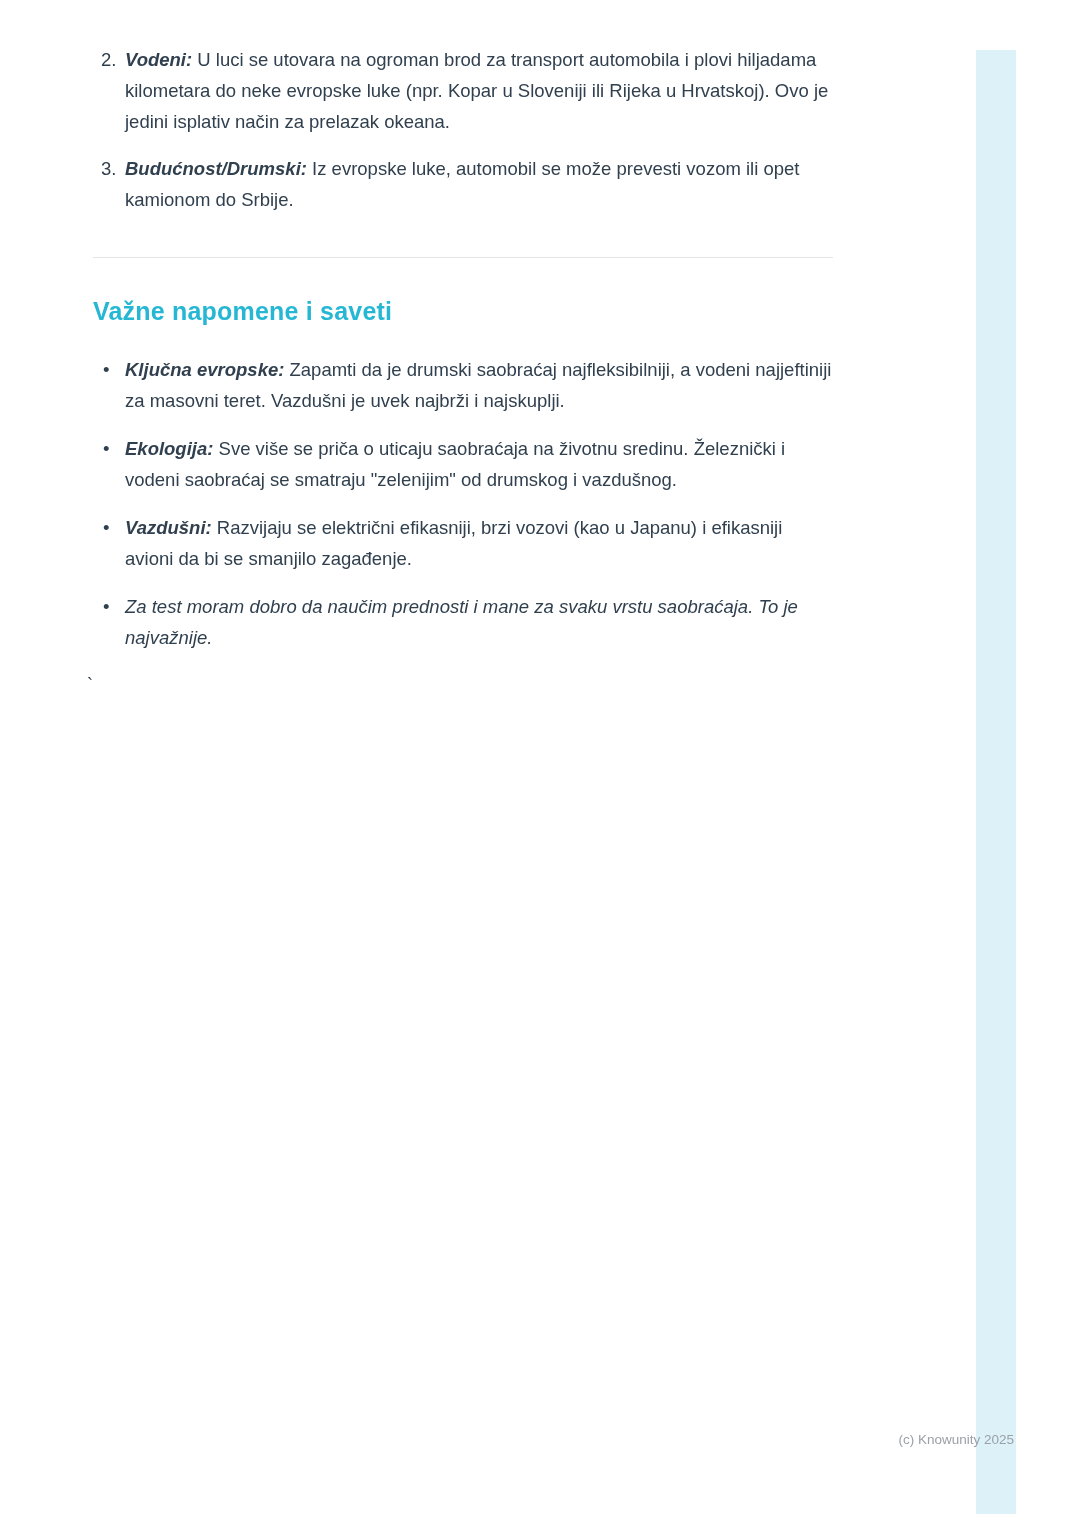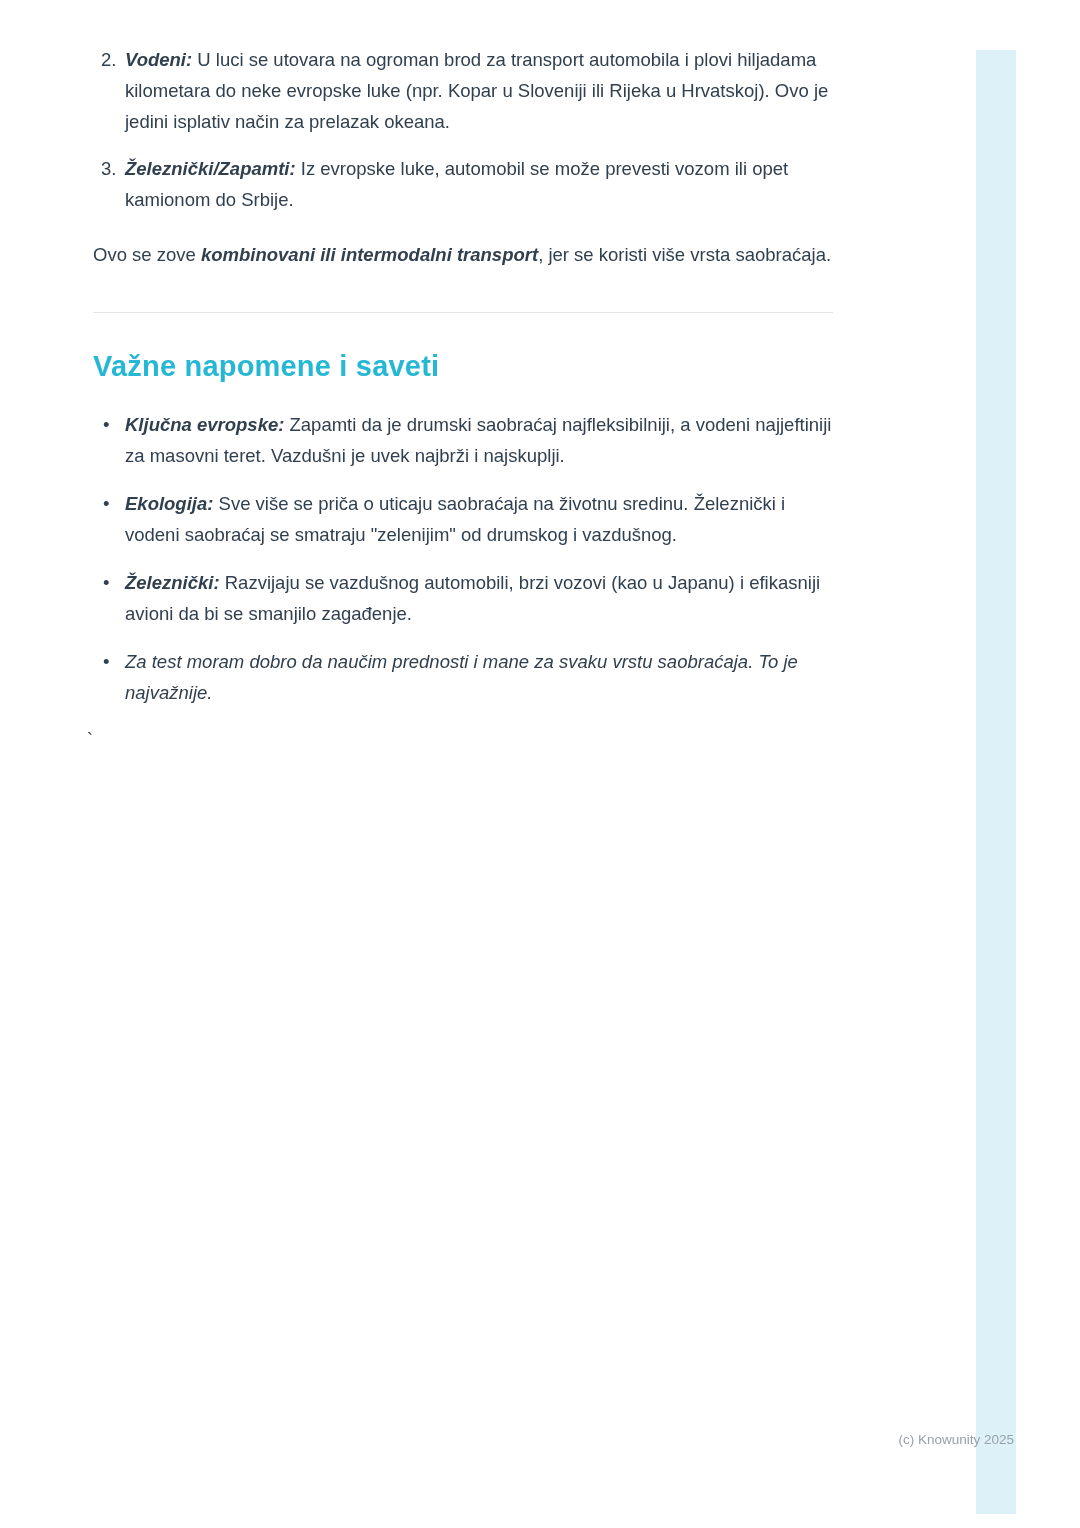--- a/index.html
+++ b/index.html
@@ -56,21 +56,21 @@
   }
 
   .divider {
     border: none;
     border-top: 1px solid #e4e4e4;
     margin: 42px 0 0 0;
   }
 
   h2.section-heading {
     color: #25b7d3;
-    font-size: 29px;
+    font-size: 25px;
     line-height: 34px;
     font-weight: bold;
     margin: 36px 0 0 0;
     letter-spacing: 0.2px;
   }
 
   ul.bullets {
     list-style: none;
     margin: 26px 0 0 0;
     padding: 0;
@@ -112,42 +112,41 @@
 
 <div class="content">
 
   <ol class="numlist">
     <li>
       <span class="marker">2.</span>
       <span class="li-body"><strong>Vodeni:</strong><span> U luci se utovara na ogroman brod za transport automobila i plovi hiljadama kilometara do neke evropske luke (npr. Kopar u Sloveniji ili Rijeka u Hrvatskoj). Ovo je jedini isplativ način za prelazak okeana.</span></span>
     </li>
     <li>
       <span class="marker">3.</span>
-      <span class="li-body"><strong>Železnički/Zapamti:</strong><span> Iz evropske luke, automobil se može prevesti vozom ili opet kamionom do Srbije.</span></span>
+      <span class="li-body"><strong>Budućnost/Drumski:</strong><span> Iz evropske luke, automobil se može prevesti vozom ili opet kamionom do Srbije.</span></span>
     </li>
   </ol>
 
-  <p class="para"><span>Ovo se zove </span><strong>kombinovani ili intermodalni transport</strong><span>, jer se koristi više vrsta saobraćaja.</span></p>
 
   <hr class="divider">
 
   <h2 class="section-heading">Važne napomene i saveti</h2>
 
   <ul class="bullets">
     <li>
       <span class="marker">•</span>
       <span class="li-body"><strong>Ključna evropske:</strong><span> Zapamti da je drumski saobraćaj najfleksibilniji, a vodeni najjeftiniji za masovni teret. Vazdušni je uvek najbrži i najskuplji.</span></span>
     </li>
     <li>
       <span class="marker">•</span>
       <span class="li-body"><strong>Ekologija:</strong><span> Sve više se priča o uticaju saobraćaja na životnu sredinu. Železnički i vodeni saobraćaj se smatraju "zelenijim" od drumskog i vazdušnog.</span></span>
     </li>
     <li>
       <span class="marker">•</span>
-      <span class="li-body"><strong>Železnički:</strong><span> Razvijaju se vazdušnog automobili, brzi vozovi (kao u Japanu) i efikasniji avioni da bi se smanjilo zagađenje.</span></span>
+      <span class="li-body"><strong>Vazdušni:</strong><span> Razvijaju se električni efikasniji, brzi vozovi (kao u Japanu) i efikasniji avioni da bi se smanjilo zagađenje.</span></span>
     </li>
     <li class="italic">
       <span class="marker">•</span>
       <span class="li-body"><strong></strong><span>Za test moram dobro da naučim prednosti i mane za svaku vrstu saobraćaja. To je najvažnije.</span></span>
     </li>
   </ul>
 
   <div class="stray-char">`</div>
 
 </div>

